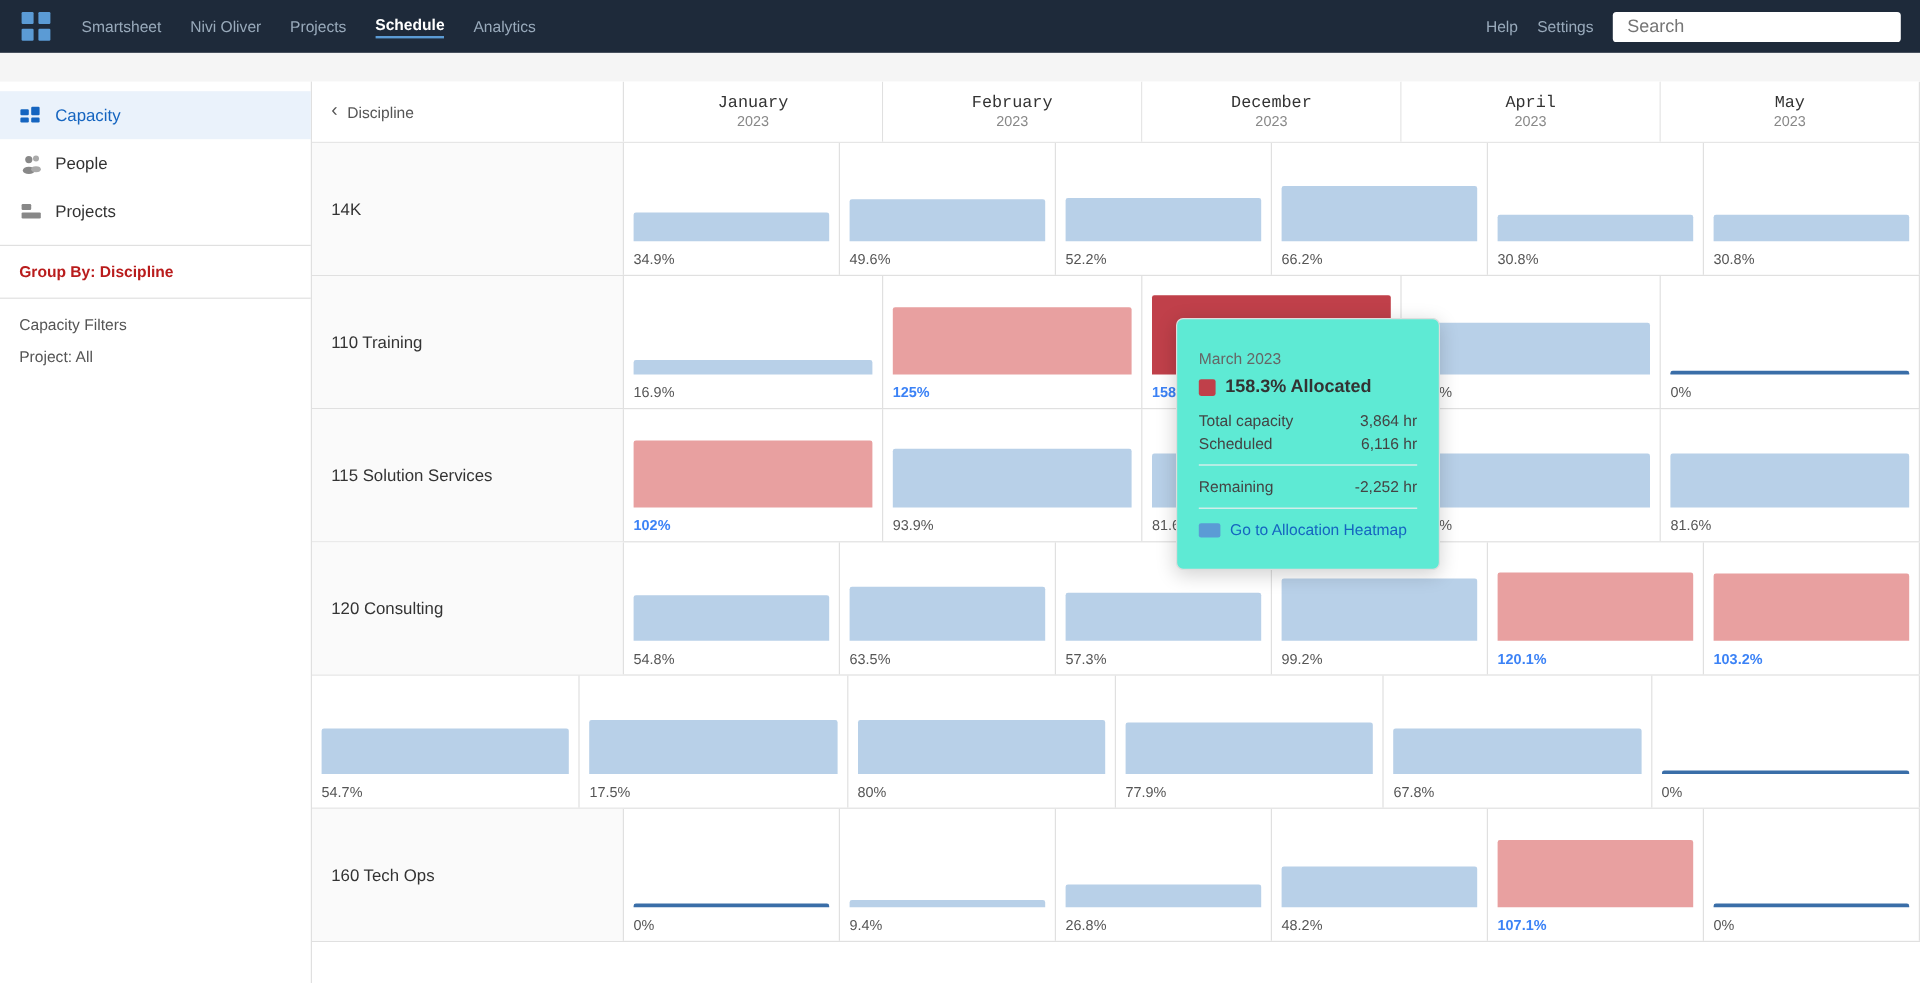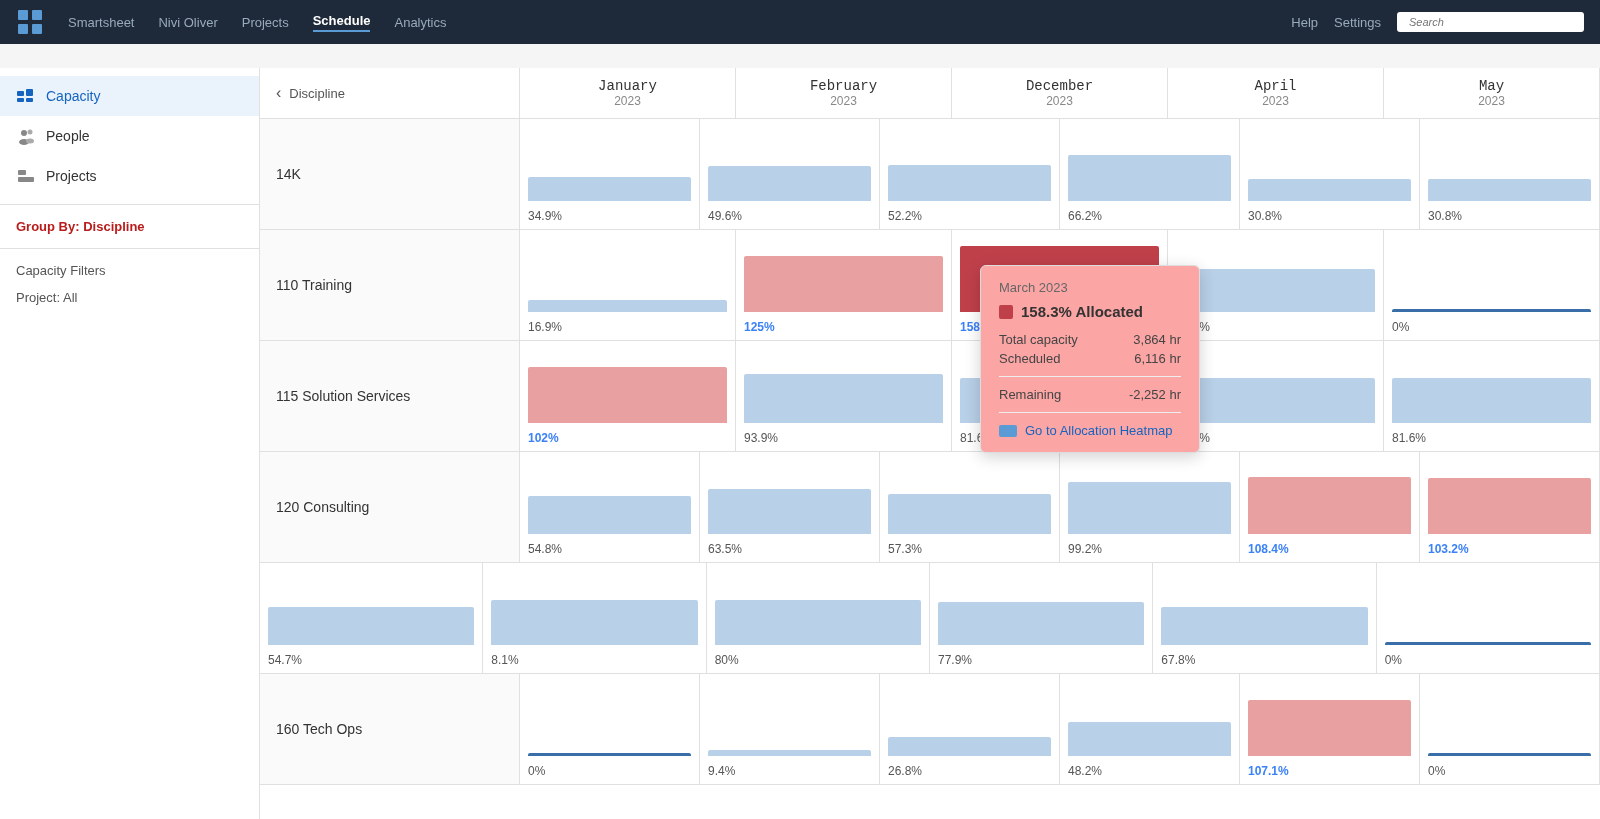--- a/index.html
+++ b/index.html
@@ -11,21 +11,21 @@
       padding: 0 16px; gap: 24px;
     }
     .topnav-logo { width: 28px; height: 28px; display: flex; align-items: center; justify-content: center; }
     .topnav-logo svg { width: 28px; height: 28px; }
     .topnav-link { color: #9ab; font-size: 13px; cursor: pointer; text-decoration: none; }
     .topnav-link.active { color: #fff; font-weight: 600; border-bottom: 2px solid #5b9bd5; padding-bottom: 2px; }
     .topnav-right { margin-left: auto; display: flex; align-items: center; gap: 16px; }
     .topnav-help, .topnav-settings { color: #9ab; font-size: 13px; cursor: pointer; }
     .search-box {
       background: #fff; border: none; border-radius: 3px; padding: 4px 12px;
-      font-size: 11px; width: 187px; color: #333; outline: none; font-style: italic;
+      font-size: 15px; width: 240px; color: #333; outline: none;
     }
 
     
     .layout { display: flex; height: calc(100vh - 44px); margin-top: 24px; }
 
     
     .sidebar {
       width: 260px; background: #fff; border-right: 1px solid #e0e0e0;
       flex-shrink: 0; display: flex; flex-direction: column;
       padding-top: 8px;
@@ -90,22 +90,22 @@
     .bar-tiny { background: #3a6ea8; height: 3px; }
     .pct-label {
       position: absolute; bottom: 6px; left: 8px;
       font-size: 12px; color: #555; font-weight: 400;
     }
     .pct-label.over { color: #3b82f6; font-weight: 600; }
 
     
     .tooltip-overlay {
       position: fixed; z-index: 100;
-      background: #fca5a5; border: 1px solid #ddd; border-radius: 6px;
-      box-shadow: 0 4px 16px rgba(0,0,0,0.18); padding: 14px 18px; min-width: 220px;
+      background: #5eead4; border: 1px solid #ddd; border-radius: 6px;
+      box-shadow: 0 4px 16px rgba(0,0,0,0.18); padding: 25px 18px; min-width: 220px;
     }
     .tooltip-title { font-size: 13px; color: #666; margin-bottom: 8px; }
     .tooltip-alloc { display: flex; align-items: center; gap: 8px; font-size: 15px; font-weight: 600; color: #333; margin-bottom: 12px; }
     .tooltip-dot { width: 14px; height: 14px; background: #c0404a; border-radius: 2px; flex-shrink: 0; }
     .tooltip-row { display: flex; justify-content: space-between; font-size: 13px; color: #444; margin-bottom: 4px; }
     .tooltip-row .val { font-weight: 500; }
     .tooltip-divider { border: none; border-top: 1px solid #eee; margin: 10px 0; }
     .tooltip-link {
       display: flex; align-items: center; gap: 8px; color: #1565c0; font-size: 13px; cursor: pointer;
     }
@@ -345,21 +345,21 @@
             <div class="month-cell">
               <div class="bar-container">
                 <div class="bar bar-normal" style="height: 75%;"></div>
               </div>
               <div class="pct-label">99.2%</div>
             </div>
             <div class="month-cell">
               <div class="bar-container">
                 <div class="bar bar-over" style="height: 82%;"></div>
               </div>
-              <div class="pct-label over">108.4%</div>
+              <div class="pct-label over">120.1%</div>
             </div>
             <div class="month-cell">
               <div class="bar-container">
                 <div class="bar bar-over" style="height: 80%;"></div>
               </div>
               <div class="pct-label over">103.2%</div>
             </div>
           </div>
         </div>
         <div class="discipline-row">
@@ -367,21 +367,21 @@
             <div class="month-cell">
               <div class="bar-container">
                 <div class="bar bar-normal" style="height: 55%;"></div>
               </div>
               <div class="pct-label">54.7%</div>
             </div>
             <div class="month-cell">
               <div class="bar-container">
                 <div class="bar bar-normal" style="height: 65%;"></div>
               </div>
-              <div class="pct-label">8.1%</div>
+              <div class="pct-label">17.5%</div>
             </div>
             <div class="month-cell">
               <div class="bar-container">
                 <div class="bar bar-normal" style="height: 64%;"></div>
               </div>
               <div class="pct-label">80%</div>
             </div>
             <div class="month-cell">
               <div class="bar-container">
                 <div class="bar bar-normal" style="height: 62%;"></div>

